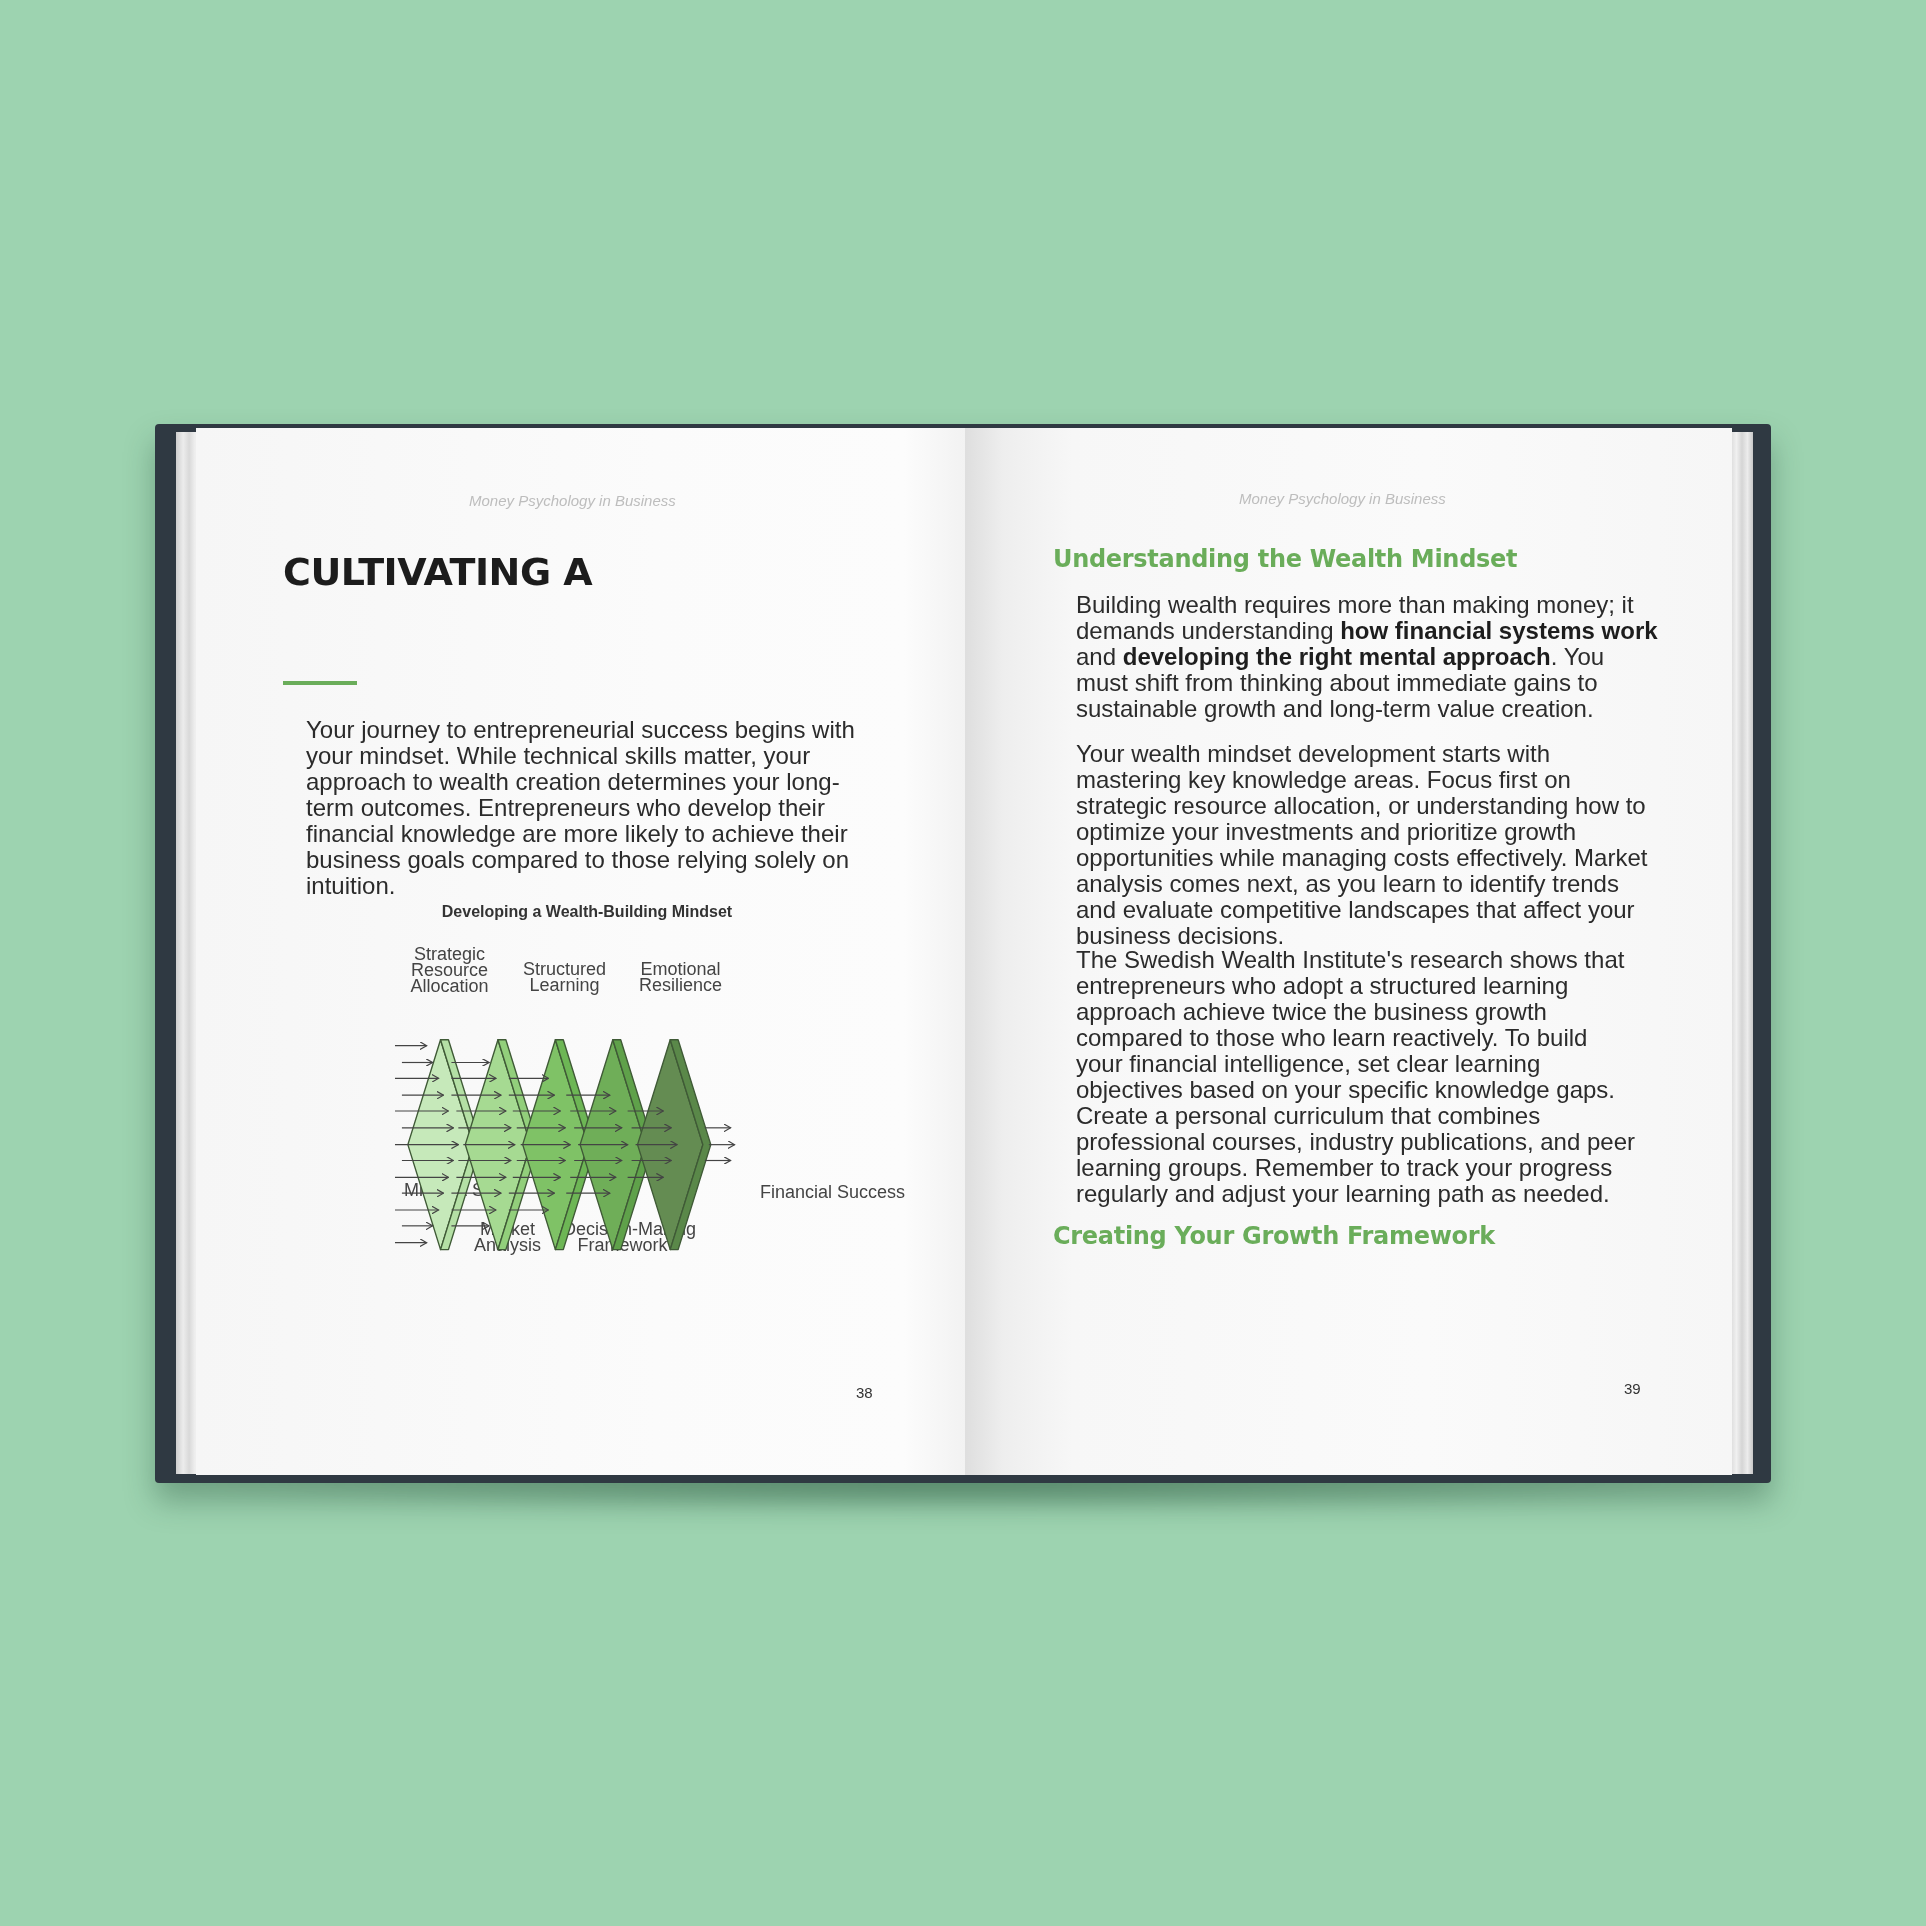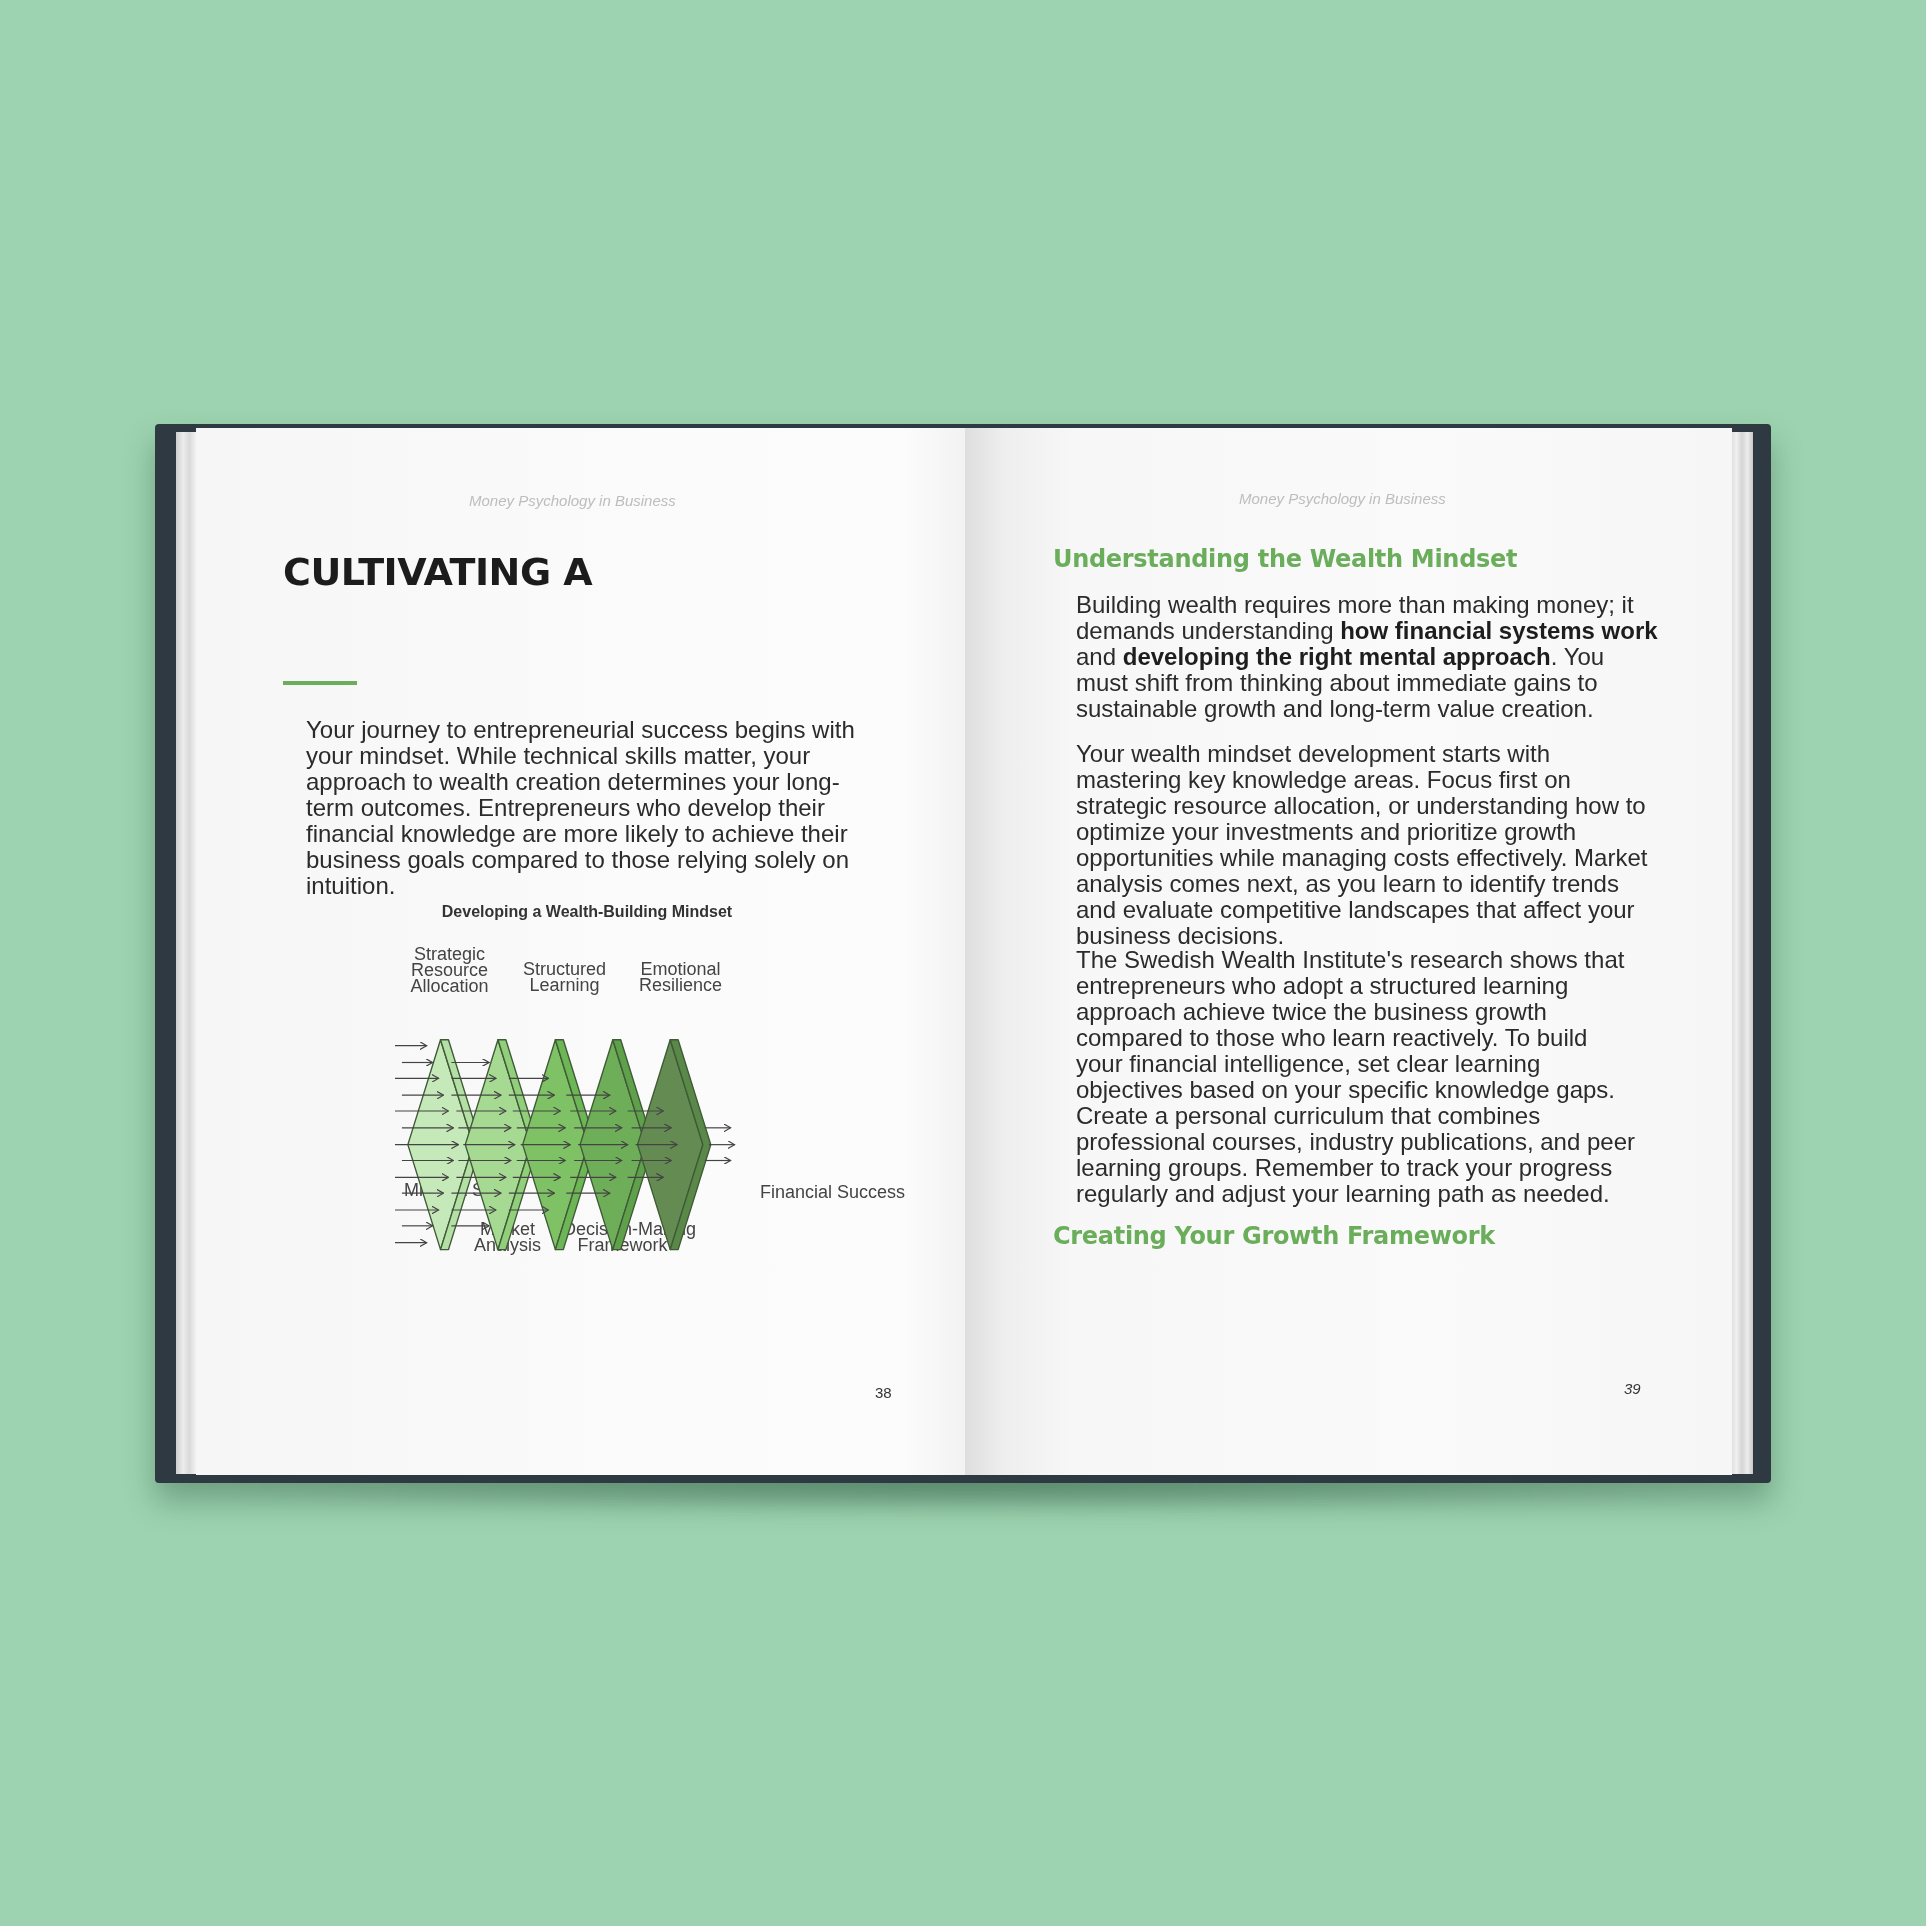--- a/index.html
+++ b/index.html
@@ -192,32 +192,32 @@
         <line x1="340" y1="260" x2="380" y2="260"></line>
         <line x1="336" y1="277" x2="372" y2="277"></line>
 
         <line x1="414" y1="227" x2="440" y2="227"></line>
         <line x1="418" y1="244" x2="444" y2="244"></line>
         <line x1="414" y1="260" x2="440" y2="260"></line>
       </g>
     </svg>
   </div>
 
-  <div class="page-number" style="left:660px; top:956px;margin-left:19px;">38</div>
+  <div class="page-number" style="left:660px; top:956px;">38</div>
 </div>
 
 <div class="page page-right">
   <div class="running-head" style="left:274px; top:62px;">Money Psychology in Business</div>
 
   <h2 class="section-heading" style="left:88px; top:117px;">Understanding the Wealth Mindset</h2>
 
   <p class="body-text" style="left:111px; top:164px; width:584px;"><span>Building wealth requires more than making money; it demands understanding </span><b>how financial systems work</b><span> and </span><b>developing the right mental approach</b><span>. You must shift from thinking about immediate gains to sustainable growth and long-term value creation.</span></p>
 
   <p class="body-text" style="left:111px; top:313px; width:584px;">Your wealth mindset development starts with mastering key knowledge areas. Focus first on strategic resource allocation, or understanding how to optimize your investments and prioritize growth opportunities while managing costs effectively. Market analysis comes next, as you learn to identify trends and evaluate competitive landscapes that affect your business decisions.</p>
 
   <p class="body-text" style="left:111px; top:519px; width:564px;">The Swedish Wealth Institute's research shows that entrepreneurs who adopt a structured learning approach achieve twice the business growth compared to those who learn reactively. To build your financial intelligence, set clear learning objectives based on your specific knowledge gaps. Create a personal curriculum that combines professional courses, industry publications, and peer learning groups. Remember to track your progress regularly and adjust your learning path as needed.</p>
 
   <h2 class="section-heading" style="left:88px; top:794px;">Creating Your Growth Framework</h2>
 
 
-  <div class="page-number" style="left:659px; top:952px;font-style:italic;">39</div>
+  <div class="page-number" style="left:659px; top:952px;">39</div>
 </div>
 
 
 </body></html>

